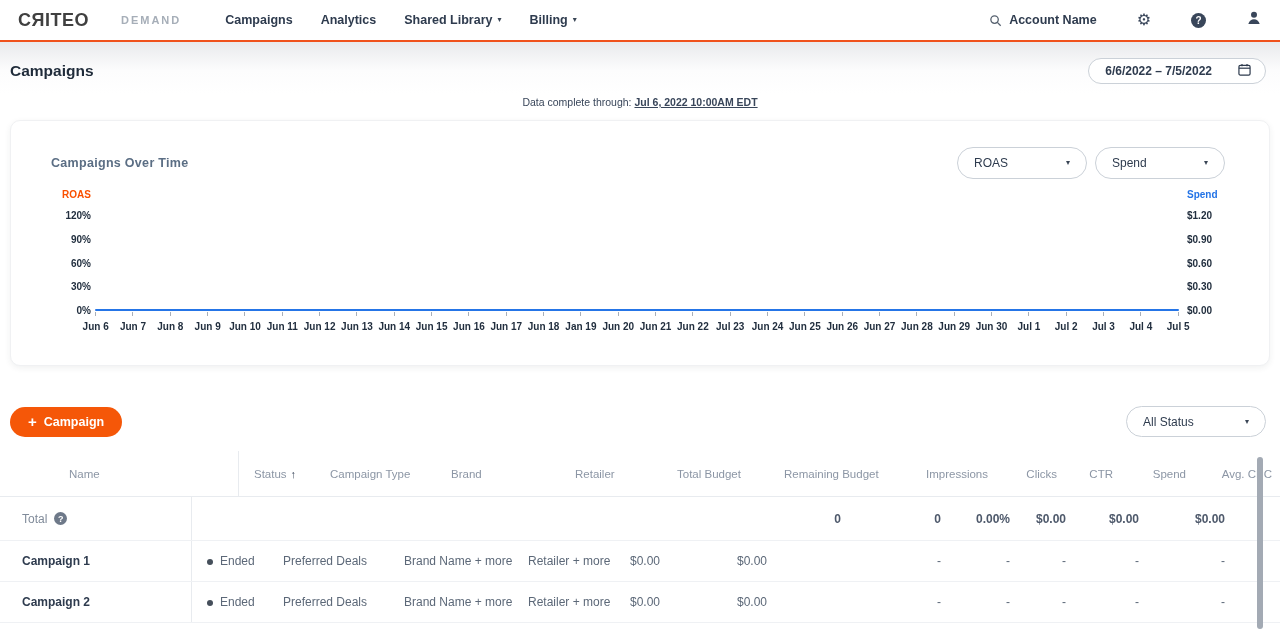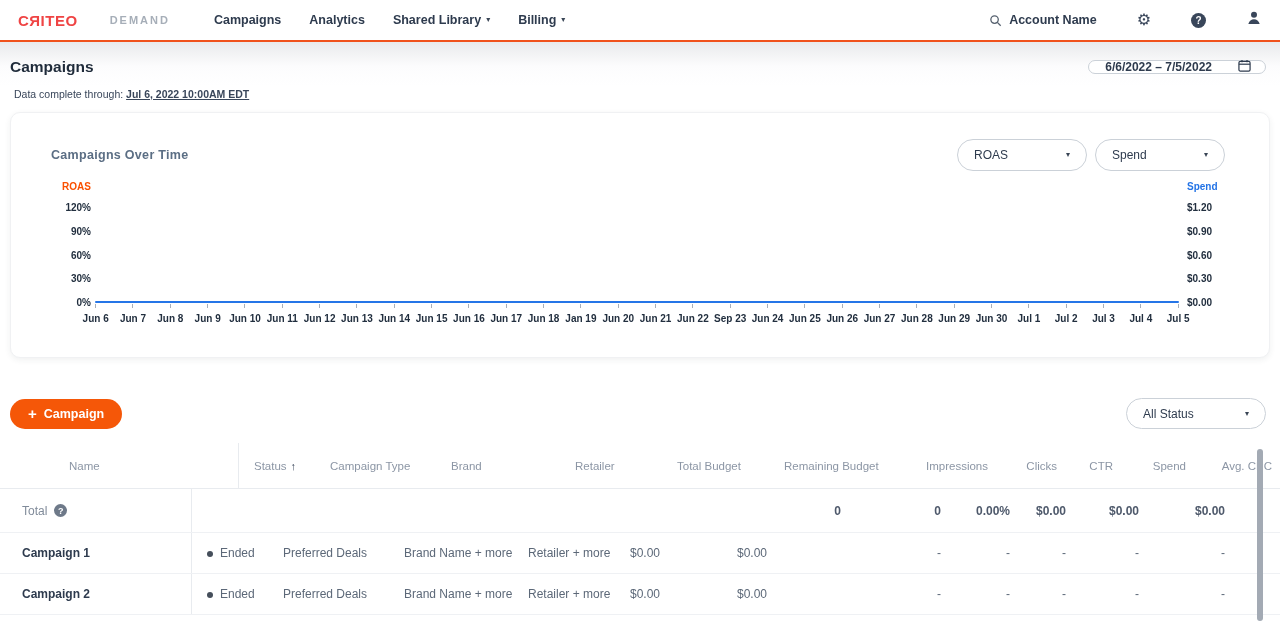--- a/index.html
+++ b/index.html
@@ -2,39 +2,39 @@
 <html><head>
 <meta charset="utf-8">
 <style>
   * { margin:0; padding:0; box-sizing:border-box; }
   html,body { width:1280px; height:634px; overflow:hidden; background:#fff;
     font-family:"Liberation Sans","DejaVu Sans",sans-serif; color:#2E3B4E; }
 
   
   .nav { height:42px; display:flex; align-items:center; background:#fff;
     border-bottom:2px solid #F0521C; padding:0 18px; }
-  .logo { color:#ef4444; font-size:15px; font-weight:800; letter-spacing:.5px; margin-right:32px; }
+  .logo { color:#404040; font-size:18px; font-weight:800; letter-spacing:.5px; margin-right:32px; }
   .product { color:#A6AEB8; font-size:11px; font-weight:700; letter-spacing:2px; margin-right:44px;text-align:center; }
   .nav-links { display:flex; align-items:center; gap:28px; }
   .nav-link { font-size:12.5px; font-weight:700; color:#2E3B4E; cursor:pointer; display:flex; align-items:center; gap:5px; }
   .caret { font-size:8px; color:#3A4656; line-height:1; }
   .nav-right { margin-left:auto; display:flex; align-items:center; gap:40px; }
   .account { display:flex; align-items:center; gap:7px; font-size:12.5px; font-weight:700; }
   .icon-btn { display:flex; align-items:center; cursor:pointer; }
   .gear-glyph { font-size:16px; color:#39465A; line-height:1; }
   .help-circle { width:15px; height:15px; border-radius:50%; background:#39465A; color:#fff;
     font-size:10px; font-weight:700; display:flex; align-items:center; justify-content:center; }
 
   
   .page-head { background:linear-gradient(180deg,#E9EAEC 0%, #FCFCFD 55%, #FFF 100%);
     display:flex; justify-content:space-between; align-items:center; padding:16px 14px 10px 10px; }
   .page-title { font-size:15.5px; font-weight:700; color:#1F2B3A; }
   .date-pill { display:flex; align-items:center; gap:26px; border:1px solid #CBD1D8; border-radius:16px;
-    background:#fff; height:14px; padding:0 14px 0 16px; font-size:12px; font-weight:600; cursor:pointer; }
-  .data-complete { text-align:left; margin:2px 14px 0; font-size:10.5px; color:#39465A; }
+    background:#fff; height:26px; padding:0 14px 0 16px; font-size:12px; font-weight:600; cursor:pointer; }
+  .data-complete { text-align:center; margin:2px 14px 0; font-size:10.5px; color:#39465A; }
   .data-complete u { font-weight:600; }
 
   
   .card { margin:12px 10px 0; background:#fff; border:1px solid #F0F1F3; border-radius:10px;
     box-shadow:0 2px 6px rgba(40,50,60,.07); height:246px; padding-bottom:16px; }
   .card-head { display:flex; justify-content:space-between; align-items:center; padding:26px 44px 0 40px; }
   .card-title { font-size:12.5px; font-weight:700; color:#5B6E84; letter-spacing:.3px; }
   .pills { display:flex; gap:8px; }
   .pill-select { width:130px; height:32px; border:1px solid #CBD1D8; border-radius:16px; background:#fff;
     display:flex; align-items:center; justify-content:space-between; padding:0 16px; font-size:12px; cursor:pointer; }
@@ -228,21 +228,21 @@
           <span class="xl">Jun 13</span>
           <span class="xl">Jun 14</span>
           <span class="xl">Jun 15</span>
           <span class="xl">Jun 16</span>
           <span class="xl">Jun 17</span>
           <span class="xl">Jun 18</span>
           <span class="xl">Jan 19</span>
           <span class="xl">Jun 20</span>
           <span class="xl">Jun 21</span>
           <span class="xl">Jun 22</span>
-          <span class="xl">Sep 23</span>
+          <span class="xl">Jul 23</span>
           <span class="xl">Jun 24</span>
           <span class="xl">Jun 25</span>
           <span class="xl">Jun 26</span>
           <span class="xl">Jun 27</span>
           <span class="xl">Jun 28</span>
           <span class="xl">Jun 29</span>
           <span class="xl">Jun 30</span>
           <span class="xl">Jul 1</span>
           <span class="xl">Jul 2</span>
           <span class="xl">Jul 3</span>

